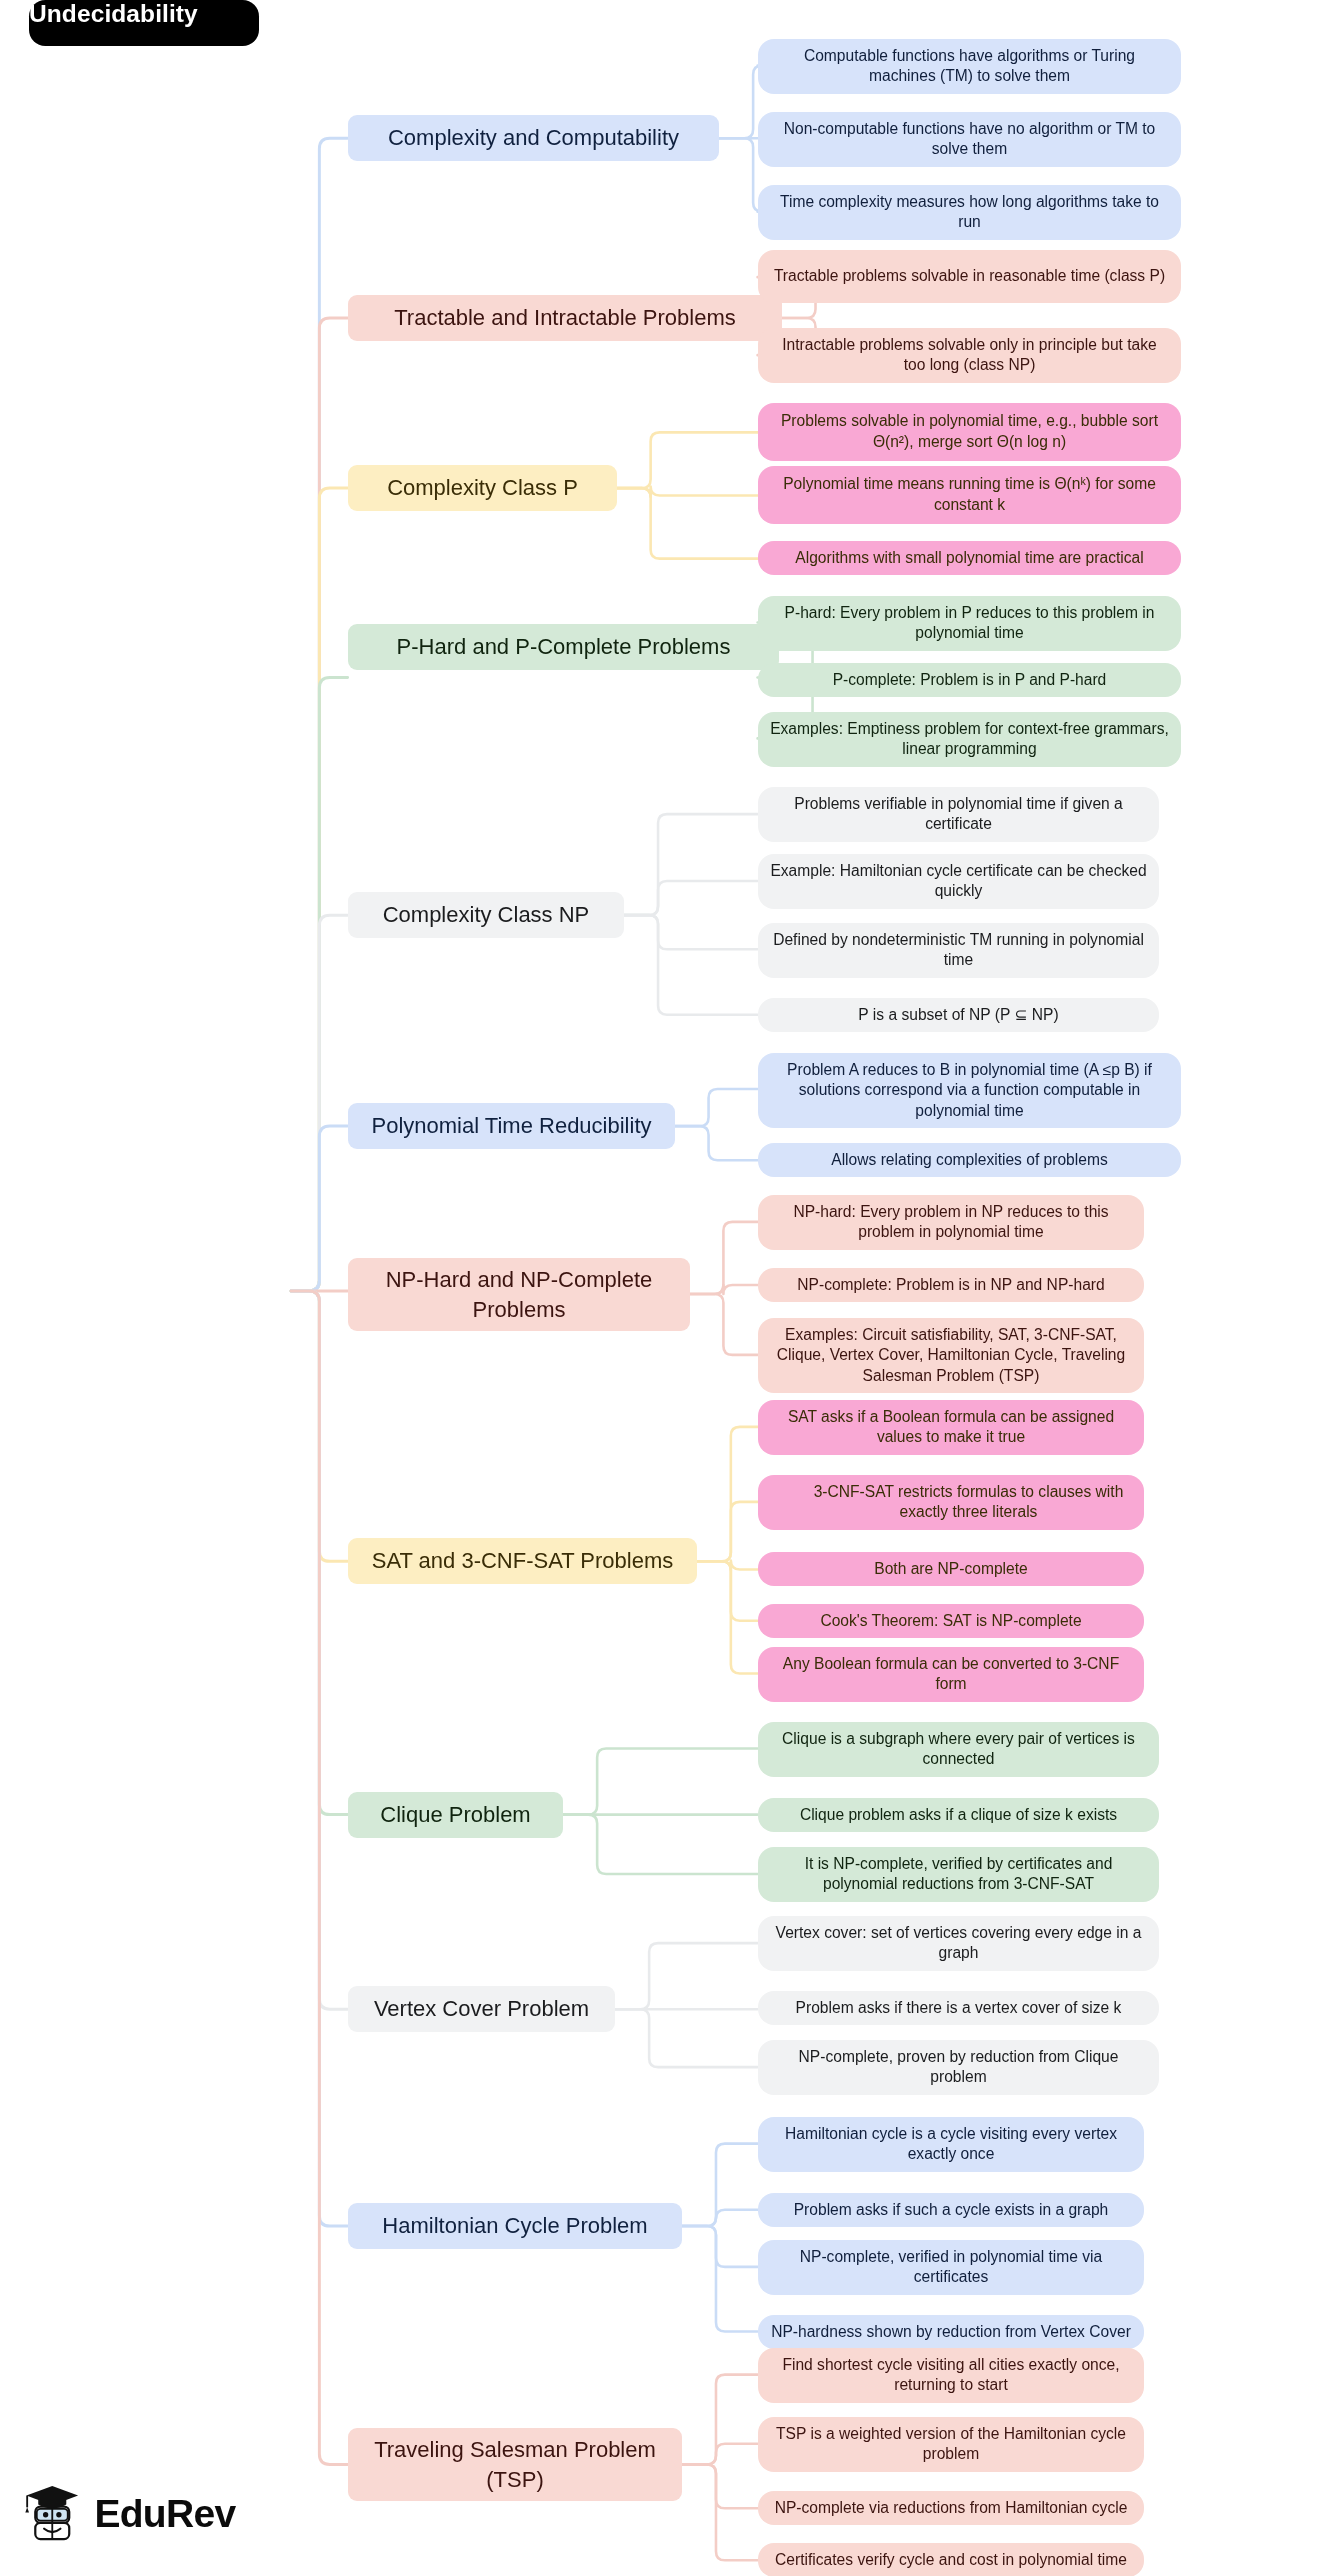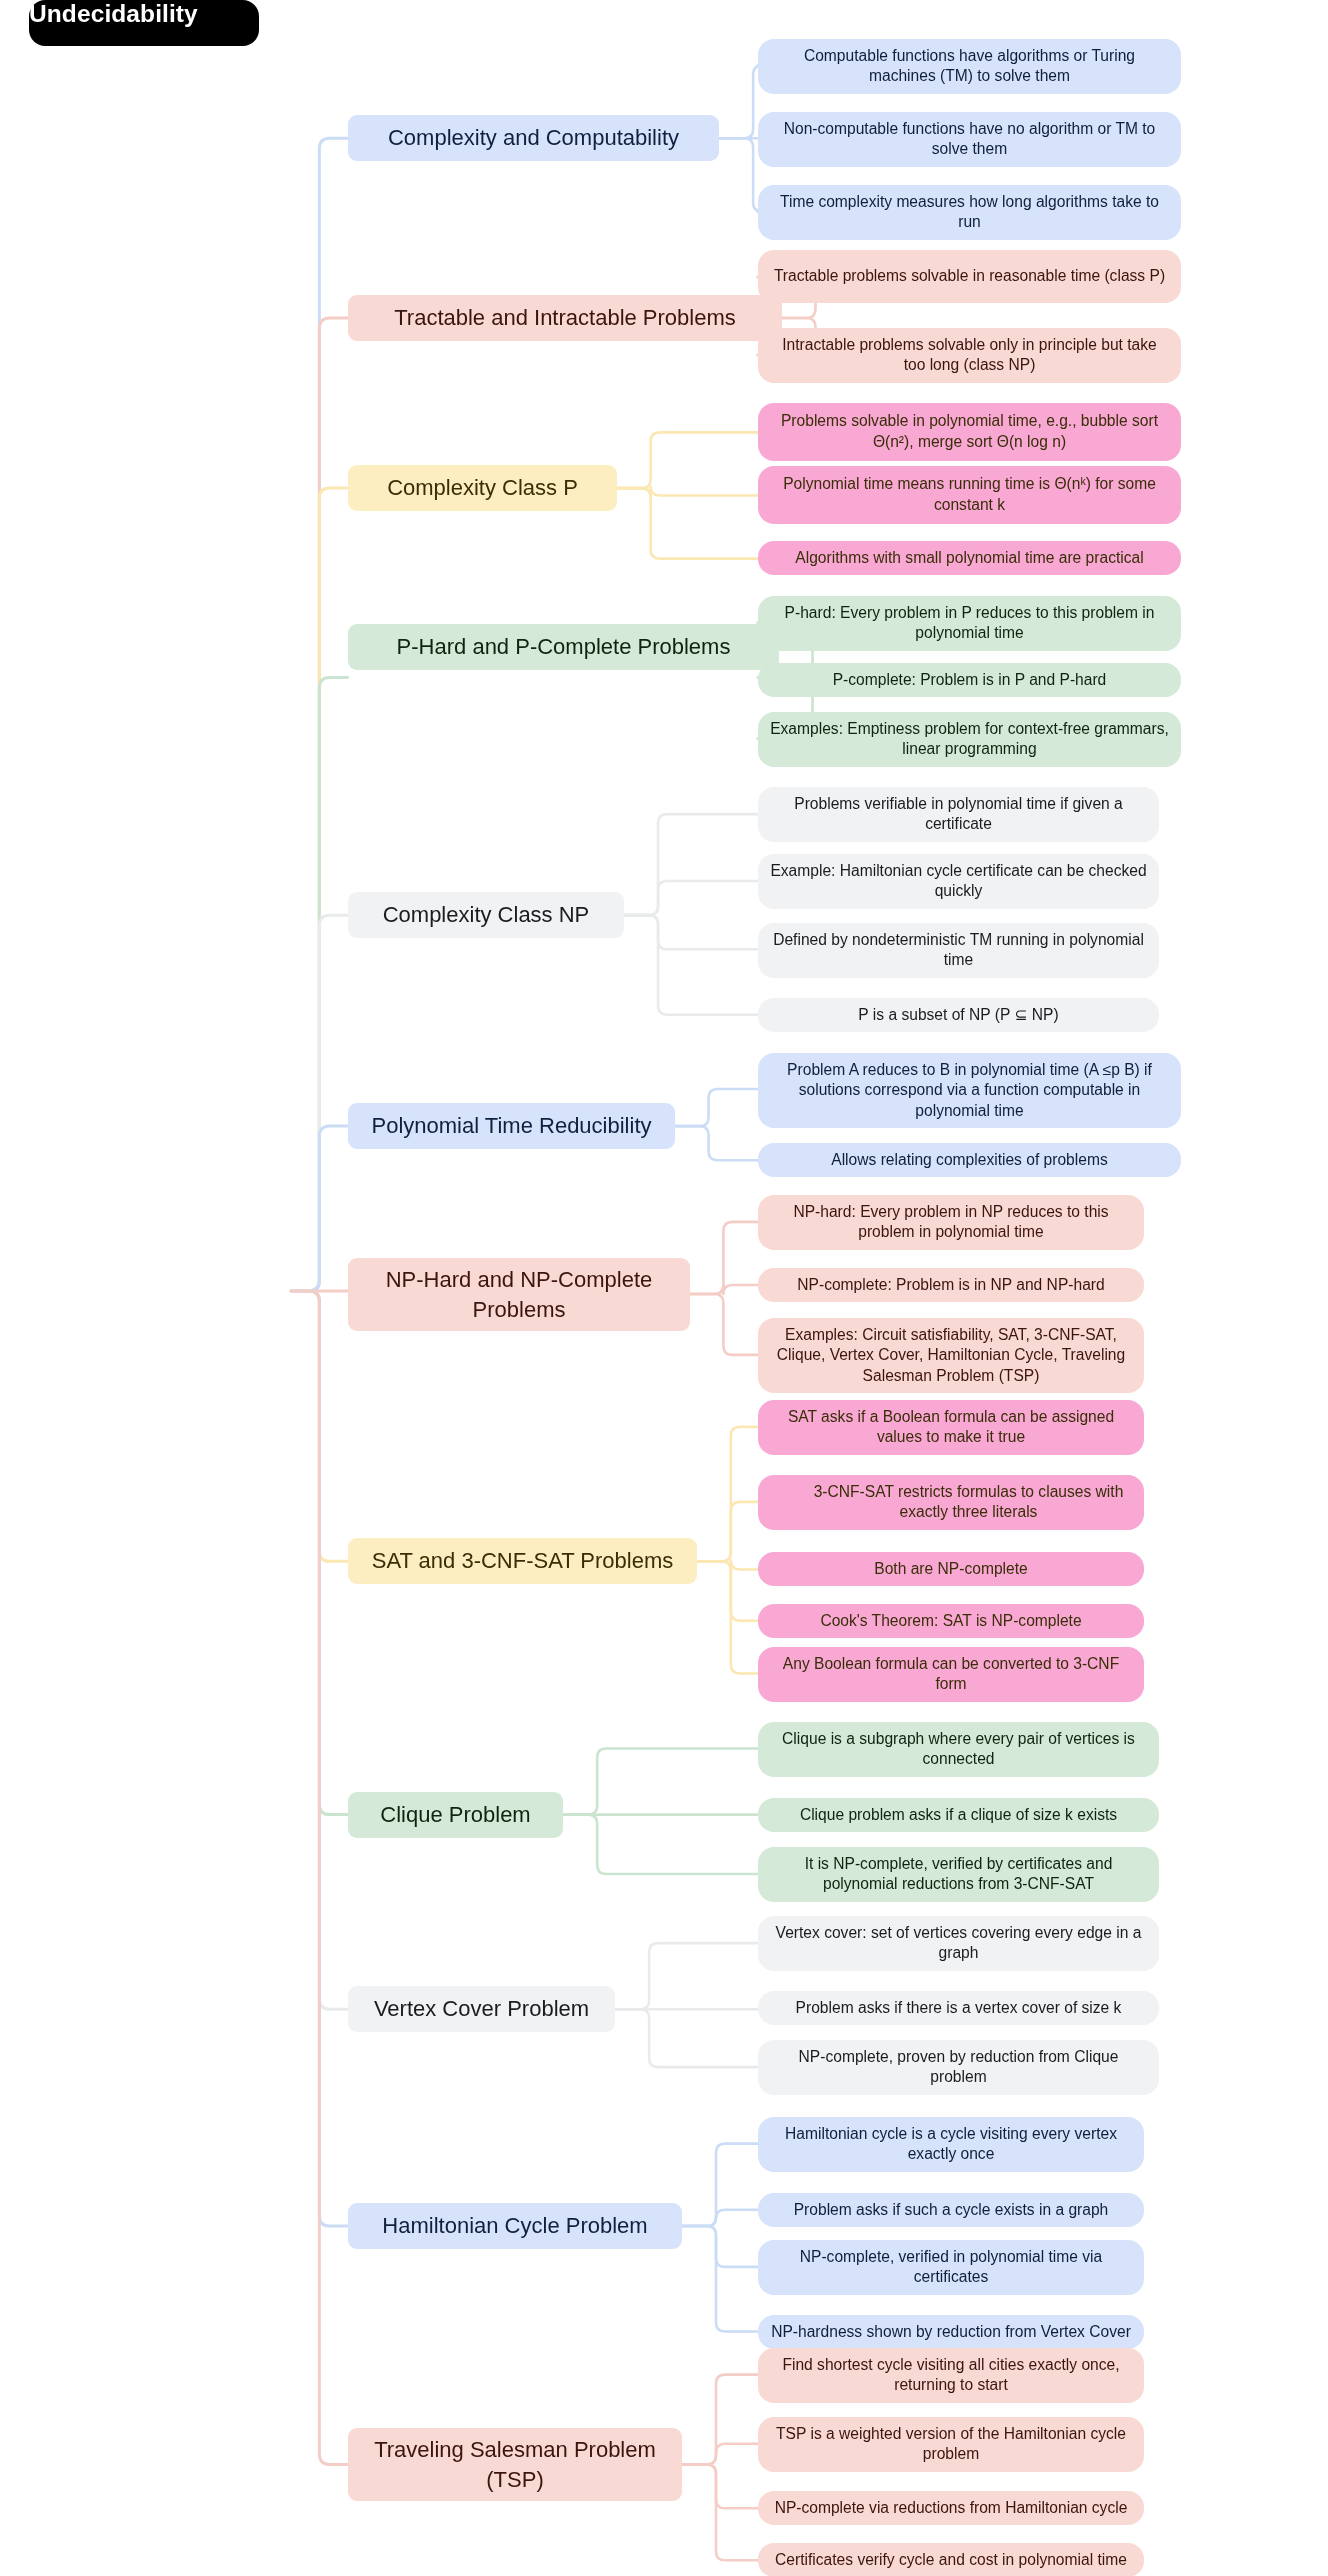--- a/index.html
+++ b/index.html
@@ -207,15 +207,37 @@
       <div class="node leaf blue" style="left: 758px; top: 2193px; width: 386px; min-height: 34px;">Problem asks if such a cycle exists in a graph</div>
       <div class="node leaf blue" style="left: 758px; top: 2240px; width: 386px; min-height: 53px;">NP-complete, verified in polynomial time via certificates</div>
       <div class="node leaf blue" style="left: 758px; top: 2315px; width: 386px; min-height: 34px;">NP-hardness shown by reduction from Vertex Cover</div>
       <div class="node branch pink" style="left: 348px; top: 2428px; width: 334px; height: 73px;">Traveling Salesman Problem (TSP)</div>
       <div class="node leaf pink" style="left: 758px; top: 2348px; width: 386px; min-height: 53px;">Find shortest cycle visiting all cities exactly once, returning to start</div>
       <div class="node leaf pink" style="left: 758px; top: 2417px; width: 386px; min-height: 53px;">TSP is a weighted version of the Hamiltonian cycle problem</div>
       <div class="node leaf pink" style="left: 758px; top: 2491px; width: 386px; min-height: 34px;">NP-complete via reductions from Hamiltonian cycle</div>
       <div class="node leaf pink" style="left: 758px; top: 2543px; width: 386px; min-height: 34px;">Certificates verify cycle and cost in polynomial time</div>
     </div>
 
+  <div id="edurev-logo">
+    <svg width="62" height="64" viewBox="0 0 84 86">
+
+      <rect x="18" y="33" width="46" height="22" rx="7" fill="#ffffff" stroke="#111" stroke-width="3"></rect>
+      <rect x="18" y="55" width="46" height="22" rx="7" fill="#ffffff" stroke="#111" stroke-width="3"></rect>
+
+      <rect x="20" y="36" width="42" height="16" rx="5" fill="#cfe4f2" stroke="#111" stroke-width="2.5"></rect>
+      <circle cx="32" cy="44" r="3.6" fill="#111"></circle>
+      <circle cx="50" cy="44" r="3.6" fill="#111"></circle>
+
+      <path d="M30 63 q11 9 22 0" fill="none" stroke="#111" stroke-width="3" stroke-linecap="round"></path>
+
+      <line x1="41" y1="33" x2="41" y2="77" stroke="#111" stroke-width="2.5"></line>
+
+      <path d="M6 18 L41 5 L76 18 L41 31 Z" fill="#111"></path>
+      <path d="M22 24 v6 q19 11 38 0 v-6" fill="#111"></path>
+
+      <path d="M7 18 v16" stroke="#111" stroke-width="2.5" fill="none"></path>
+      <path d="M7 34 l-2.5 7 h5 Z" fill="#111"></path>
+    </svg>
+    <span id="edurev-wordmark">EduRev</span>
+  </div>
 
 </div>
 
 
 </body></html>

